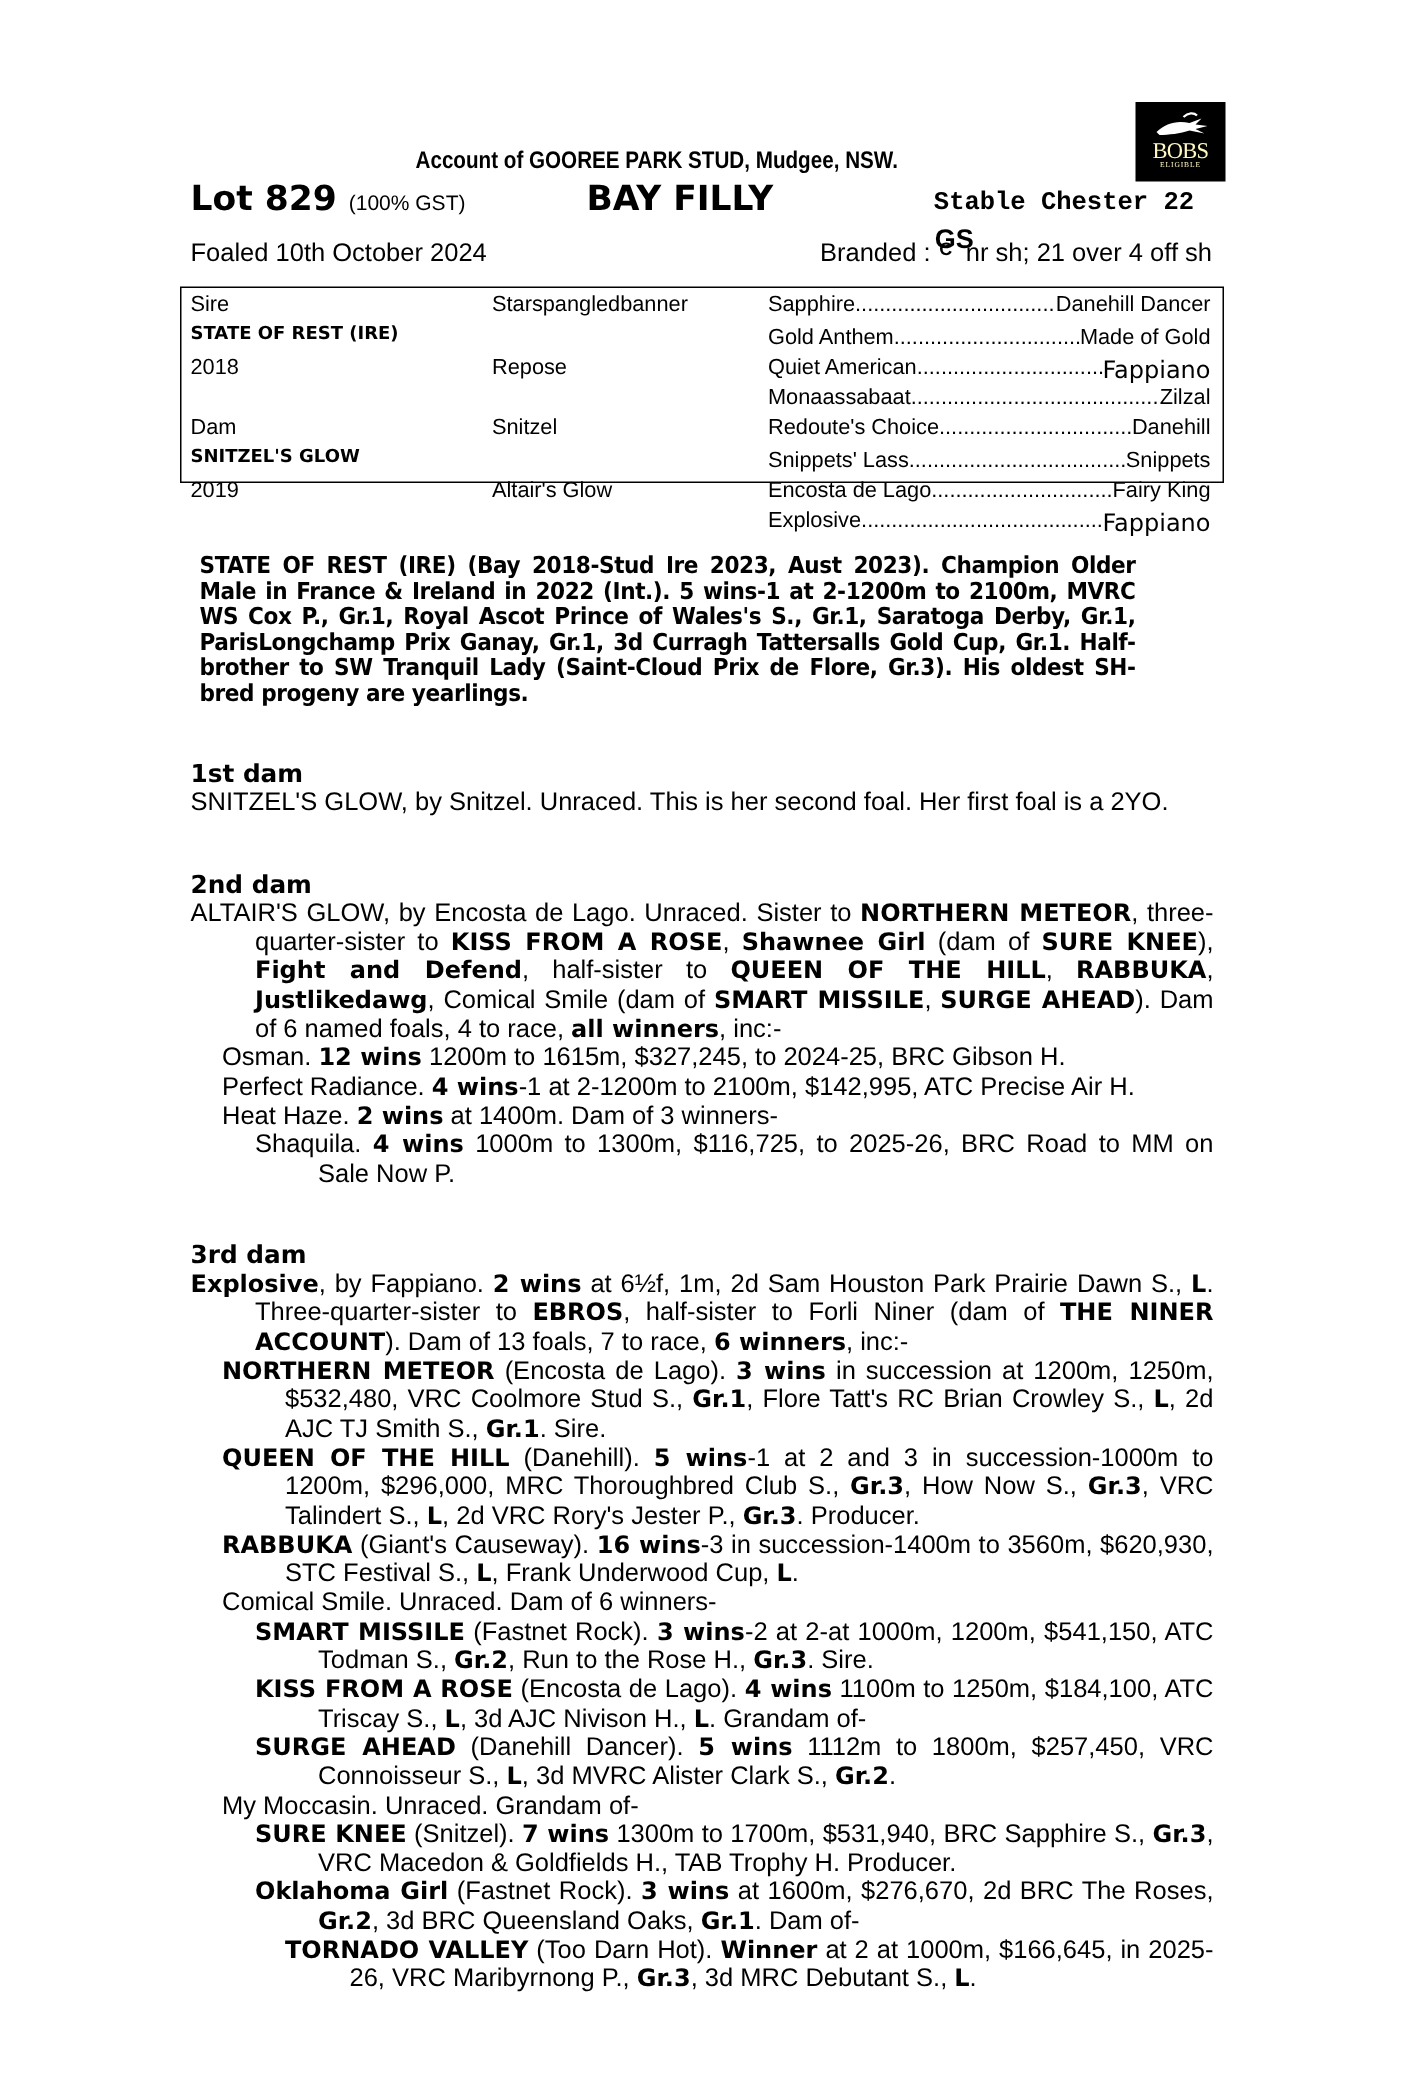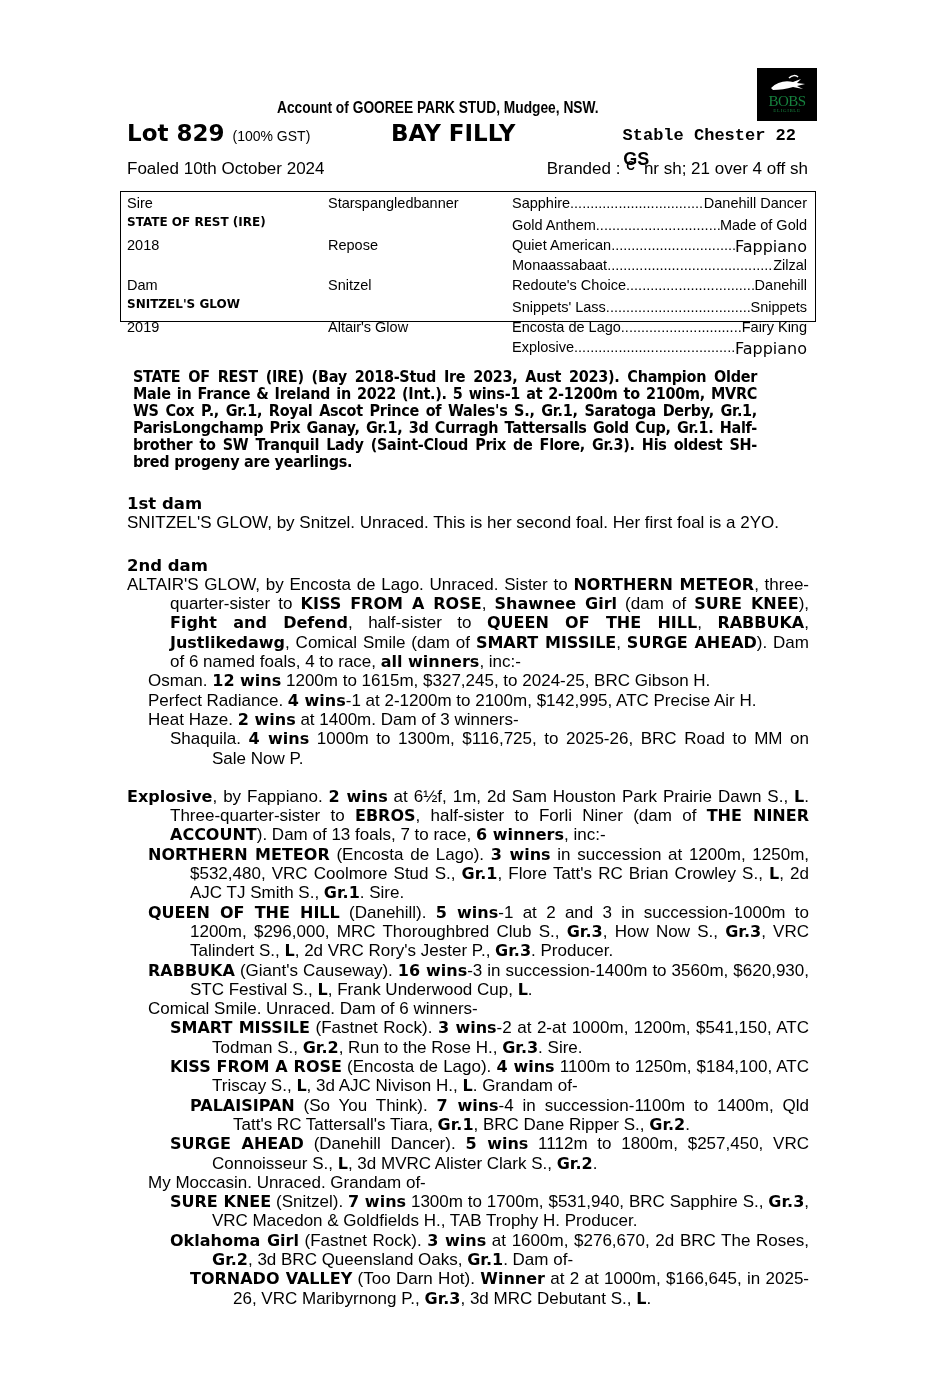--- a/index.html
+++ b/index.html
@@ -1,17 +1,17 @@
 <!DOCTYPE html>
 <html><head>
 <meta charset="utf-8">
 <style>
   html, body { margin:0; padding:0; background:#ffffff; }
   body { width:938px; height:1400px; position:relative; overflow:hidden; color:#000; font-family:"Liberation Sans", sans-serif; }
-  .logo { position:absolute; left:757px; top:68px; width:60px; height:53px; background:#000; color:#15803d; text-align:center; }
+  .logo { position:absolute; left:757px; top:68px; width:60px; height:53px; background:#000; color:#fef9c3; text-align:center; }
   .logo svg { display:block; margin:6px auto 0; }
   .logo .bobs { font-family:"Liberation Serif", serif; font-size:15px; line-height:14px; letter-spacing:-0.5px; }
   .logo .elig { font-family:"Liberation Serif", serif; font-size:5px; letter-spacing:0.6px; line-height:6px; }
   .account { position:absolute; left:277px; top:99px; font-family:"Liberation Sans", sans-serif; font-weight:bold; font-size:16px; transform:scaleX(0.86); transform-origin:left top; white-space:nowrap; }
   .lotline { position:absolute; left:127px; top:120px; width:681px; height:30px; }
   .lot { position:absolute; left:0; top:0; font-family:"DejaVu Sans", sans-serif; font-weight:bold; font-size:23px; }
   .gst { font-family:"Liberation Sans", sans-serif; font-weight:normal; font-size:14px; }
   .sex { position:absolute; left:264px; top:0; font-family:"DejaVu Sans", sans-serif; font-weight:bold; font-size:23px; }
   .stable { position:absolute; right:12px; top:6px; font-family:Liberation Mono, monospace; font-weight:bold; font-size:17px; }
   .foaled { position:absolute; left:127px; top:159px; font-size:17px; }
@@ -23,21 +23,21 @@
   .ped .c { position:absolute; font-size:14.5px; white-space:nowrap; }
   .ped .big { font-family:"DejaVu Sans", sans-serif; font-weight:bold; font-size:12px; }
   .gg { position:absolute; left:391px; width:295px; font-size:14.5px; display:flex; white-space:nowrap; overflow:hidden; }
   .gg .n { flex:0 0 auto; }
   .gg .d { flex:1 1 auto; overflow:hidden; color:#000; }
   .gg .d::after { content:"........................................................................................................"; letter-spacing:0; }
   .gg .r { flex:0 0 auto; }
   .gg .r.b { font-family:"DejaVu Sans", sans-serif; font-weight:normal; }
   .sirebio { position:absolute; left:133px; top:369px; width:671px; font-family:"DejaVu Sans", sans-serif; font-weight:bold; font-size:15.5px; line-height:17px; text-align:justify; letter-spacing:-0.3px; transform:scaleX(0.93); transform-origin:left top; }
   .body { position:absolute; left:127px; top:490px; width:682px; font-size:17px; line-height:19.3px; }
-  .h { font-family:"DejaVu Sans", sans-serif; font-weight:bold; font-size:16.5px; margin-top:4px; }
+  .h { font-family:"DejaVu Sans", sans-serif; font-weight:bold; font-size:16.5px; margin-top:16px; }
   .p { text-align:justify; }
   .b { font-family:"DejaVu Sans", sans-serif; font-weight:bold; font-size:16px; }
   .i0 { padding-left:43px; text-indent:-43px; }
   .i1 { padding-left:63px; text-indent:-42px; }
   .i2 { padding-left:85px; text-indent:-42px; }
   .i3 { padding-left:106px; text-indent:-43px; }
   .gap { height:19px; }
 </style>
 </head>
 <body>
@@ -128,28 +128,28 @@
   <div class="gap"></div>
   <div class="h">2nd dam</div>
   <div class="p i0"><span>ALTAIR'S GLOW, by Encosta de Lago. Unraced. Sister to </span><span class="b">NORTHERN METEOR</span><span>, three-quarter-sister to </span><span class="b">KISS FROM A ROSE</span><span>, </span><span class="b">Shawnee Girl</span><span> (dam of </span><span class="b">SURE KNEE</span><span>), </span><span class="b">Fight and Defend</span><span>, half-sister to </span><span class="b">QUEEN OF THE HILL</span><span>, </span><span class="b">RABBUKA</span><span>, </span><span class="b">Justlikedawg</span><span>, Comical Smile (dam of </span><span class="b">SMART MISSILE</span><span>, </span><span class="b">SURGE AHEAD</span><span>). Dam of 6 named foals, 4 to race, </span><span class="b">all winners</span><span>, inc:-</span></div>
   <div>
       <div class="p i1"><span>Osman. </span><span class="b">12 wins</span><span> 1200m to 1615m, $327,245, to 2024-25, BRC Gibson H.</span></div>
       <div class="p i1"><span>Perfect Radiance. </span><span class="b">4 wins</span><span>-1 at 2-1200m to 2100m, $142,995, ATC Precise Air H.</span></div>
       <div class="p i1"><span>Heat Haze. </span><span class="b">2 wins</span><span> at 1400m. Dam of 3 winners-</span></div>
       <div class="p i2"><span>Shaquila. </span><span class="b">4 wins</span><span> 1000m to 1300m, $116,725, to 2025-26, BRC Road to MM on Sale Now P.</span></div>
     </div>
   <div class="gap"></div>
+  <div class="h">3rd dam</div>
   <div class="p i0"><span class="b">Explosive</span><span>, by Fappiano. </span><span class="b">2 wins</span><span> at 6½f, 1m, 2d Sam Houston Park Prairie Dawn S., </span><span class="b">L</span><span>. Three-quarter-sister to </span><span class="b">EBROS</span><span>, half-sister to Forli Niner (dam of </span><span class="b">THE NINER ACCOUNT</span><span>). Dam of 13 foals, 7 to race, </span><span class="b">6 winners</span><span>, inc:-</span></div>
   <div>
       <div class="p i1"><span class="b">NORTHERN METEOR</span><span> (Encosta de Lago). </span><span class="b">3 wins</span><span> in succession at 1200m, 1250m, $532,480, VRC Coolmore Stud S., </span><span class="b">Gr.1</span><span>, Flore Tatt's RC Brian Crowley S., </span><span class="b">L</span><span>, 2d AJC TJ Smith S., </span><span class="b">Gr.1</span><span>. Sire.</span></div>
       <div class="p i1"><span class="b">QUEEN OF THE HILL</span><span> (Danehill). </span><span class="b">5 wins</span><span>-1 at 2 and 3 in succession-1000m to 1200m, $296,000, MRC Thoroughbred Club S., </span><span class="b">Gr.3</span><span>, How Now S., </span><span class="b">Gr.3</span><span>, VRC Talindert S., </span><span class="b">L</span><span>, 2d VRC Rory's Jester P., </span><span class="b">Gr.3</span><span>. Producer.</span></div>
       <div class="p i1"><span class="b">RABBUKA</span><span> (Giant's Causeway). </span><span class="b">16 wins</span><span>-3 in succession-1400m to 3560m, $620,930, STC Festival S., </span><span class="b">L</span><span>, Frank Underwood Cup, </span><span class="b">L</span><span>.</span></div>
       <div class="p i1"><span>Comical Smile. Unraced. Dam of 6 winners-</span></div>
       <div class="p i2"><span class="b">SMART MISSILE</span><span> (Fastnet Rock). </span><span class="b">3 wins</span><span>-2 at 2-at 1000m, 1200m, $541,150, ATC Todman S., </span><span class="b">Gr.2</span><span>, Run to the Rose H., </span><span class="b">Gr.3</span><span>. Sire.</span></div>
       <div class="p i2"><span class="b">KISS FROM A ROSE</span><span> (Encosta de Lago). </span><span class="b">4 wins</span><span> 1100m to 1250m, $184,100, ATC Triscay S., </span><span class="b">L</span><span>, 3d AJC Nivison H., </span><span class="b">L</span><span>. Grandam of-</span></div>
-      <div class="p i3"><span class="b">PALAISIPAN</span><span> (So You Think). </span><span class="b">7 wins</span><span>-4 in succession-1100m to 1400m, Qld Tatt's RC Tattersall's Tiara, </span><span class="b">Gr.1</span><span>, BRC Dane Ripper S., </span><span class="b">Gr.2</span><span>.</span></div>
       <div class="p i2"><span class="b">SURGE AHEAD</span><span> (Danehill Dancer). </span><span class="b">5 wins</span><span> 1112m to 1800m, $257,450, VRC Connoisseur S., </span><span class="b">L</span><span>, 3d MVRC Alister Clark S., </span><span class="b">Gr.2</span><span>.</span></div>
       <div class="p i1"><span>My Moccasin. Unraced. Grandam of-</span></div>
       <div class="p i2"><span class="b">SURE KNEE</span><span> (Snitzel). </span><span class="b">7 wins</span><span> 1300m to 1700m, $531,940, BRC Sapphire S., </span><span class="b">Gr.3</span><span>, VRC Macedon &amp; Goldfields H., TAB Trophy H. Producer.</span></div>
       <div class="p i2"><span class="b">Oklahoma Girl</span><span> (Fastnet Rock). </span><span class="b">3 wins</span><span> at 1600m, $276,670, 2d BRC The Roses, </span><span class="b">Gr.2</span><span>, 3d BRC Queensland Oaks, </span><span class="b">Gr.1</span><span>. Dam of-</span></div>
       <div class="p i3"><span class="b">TORNADO VALLEY</span><span> (Too Darn Hot). </span><span class="b">Winner</span><span> at 2 at 1000m, $166,645, in 2025-26, VRC Maribyrnong P., </span><span class="b">Gr.3</span><span>, 3d MRC Debutant S., </span><span class="b">L</span><span>.</span></div>
     </div>
 </div>
 
 </body></html>

